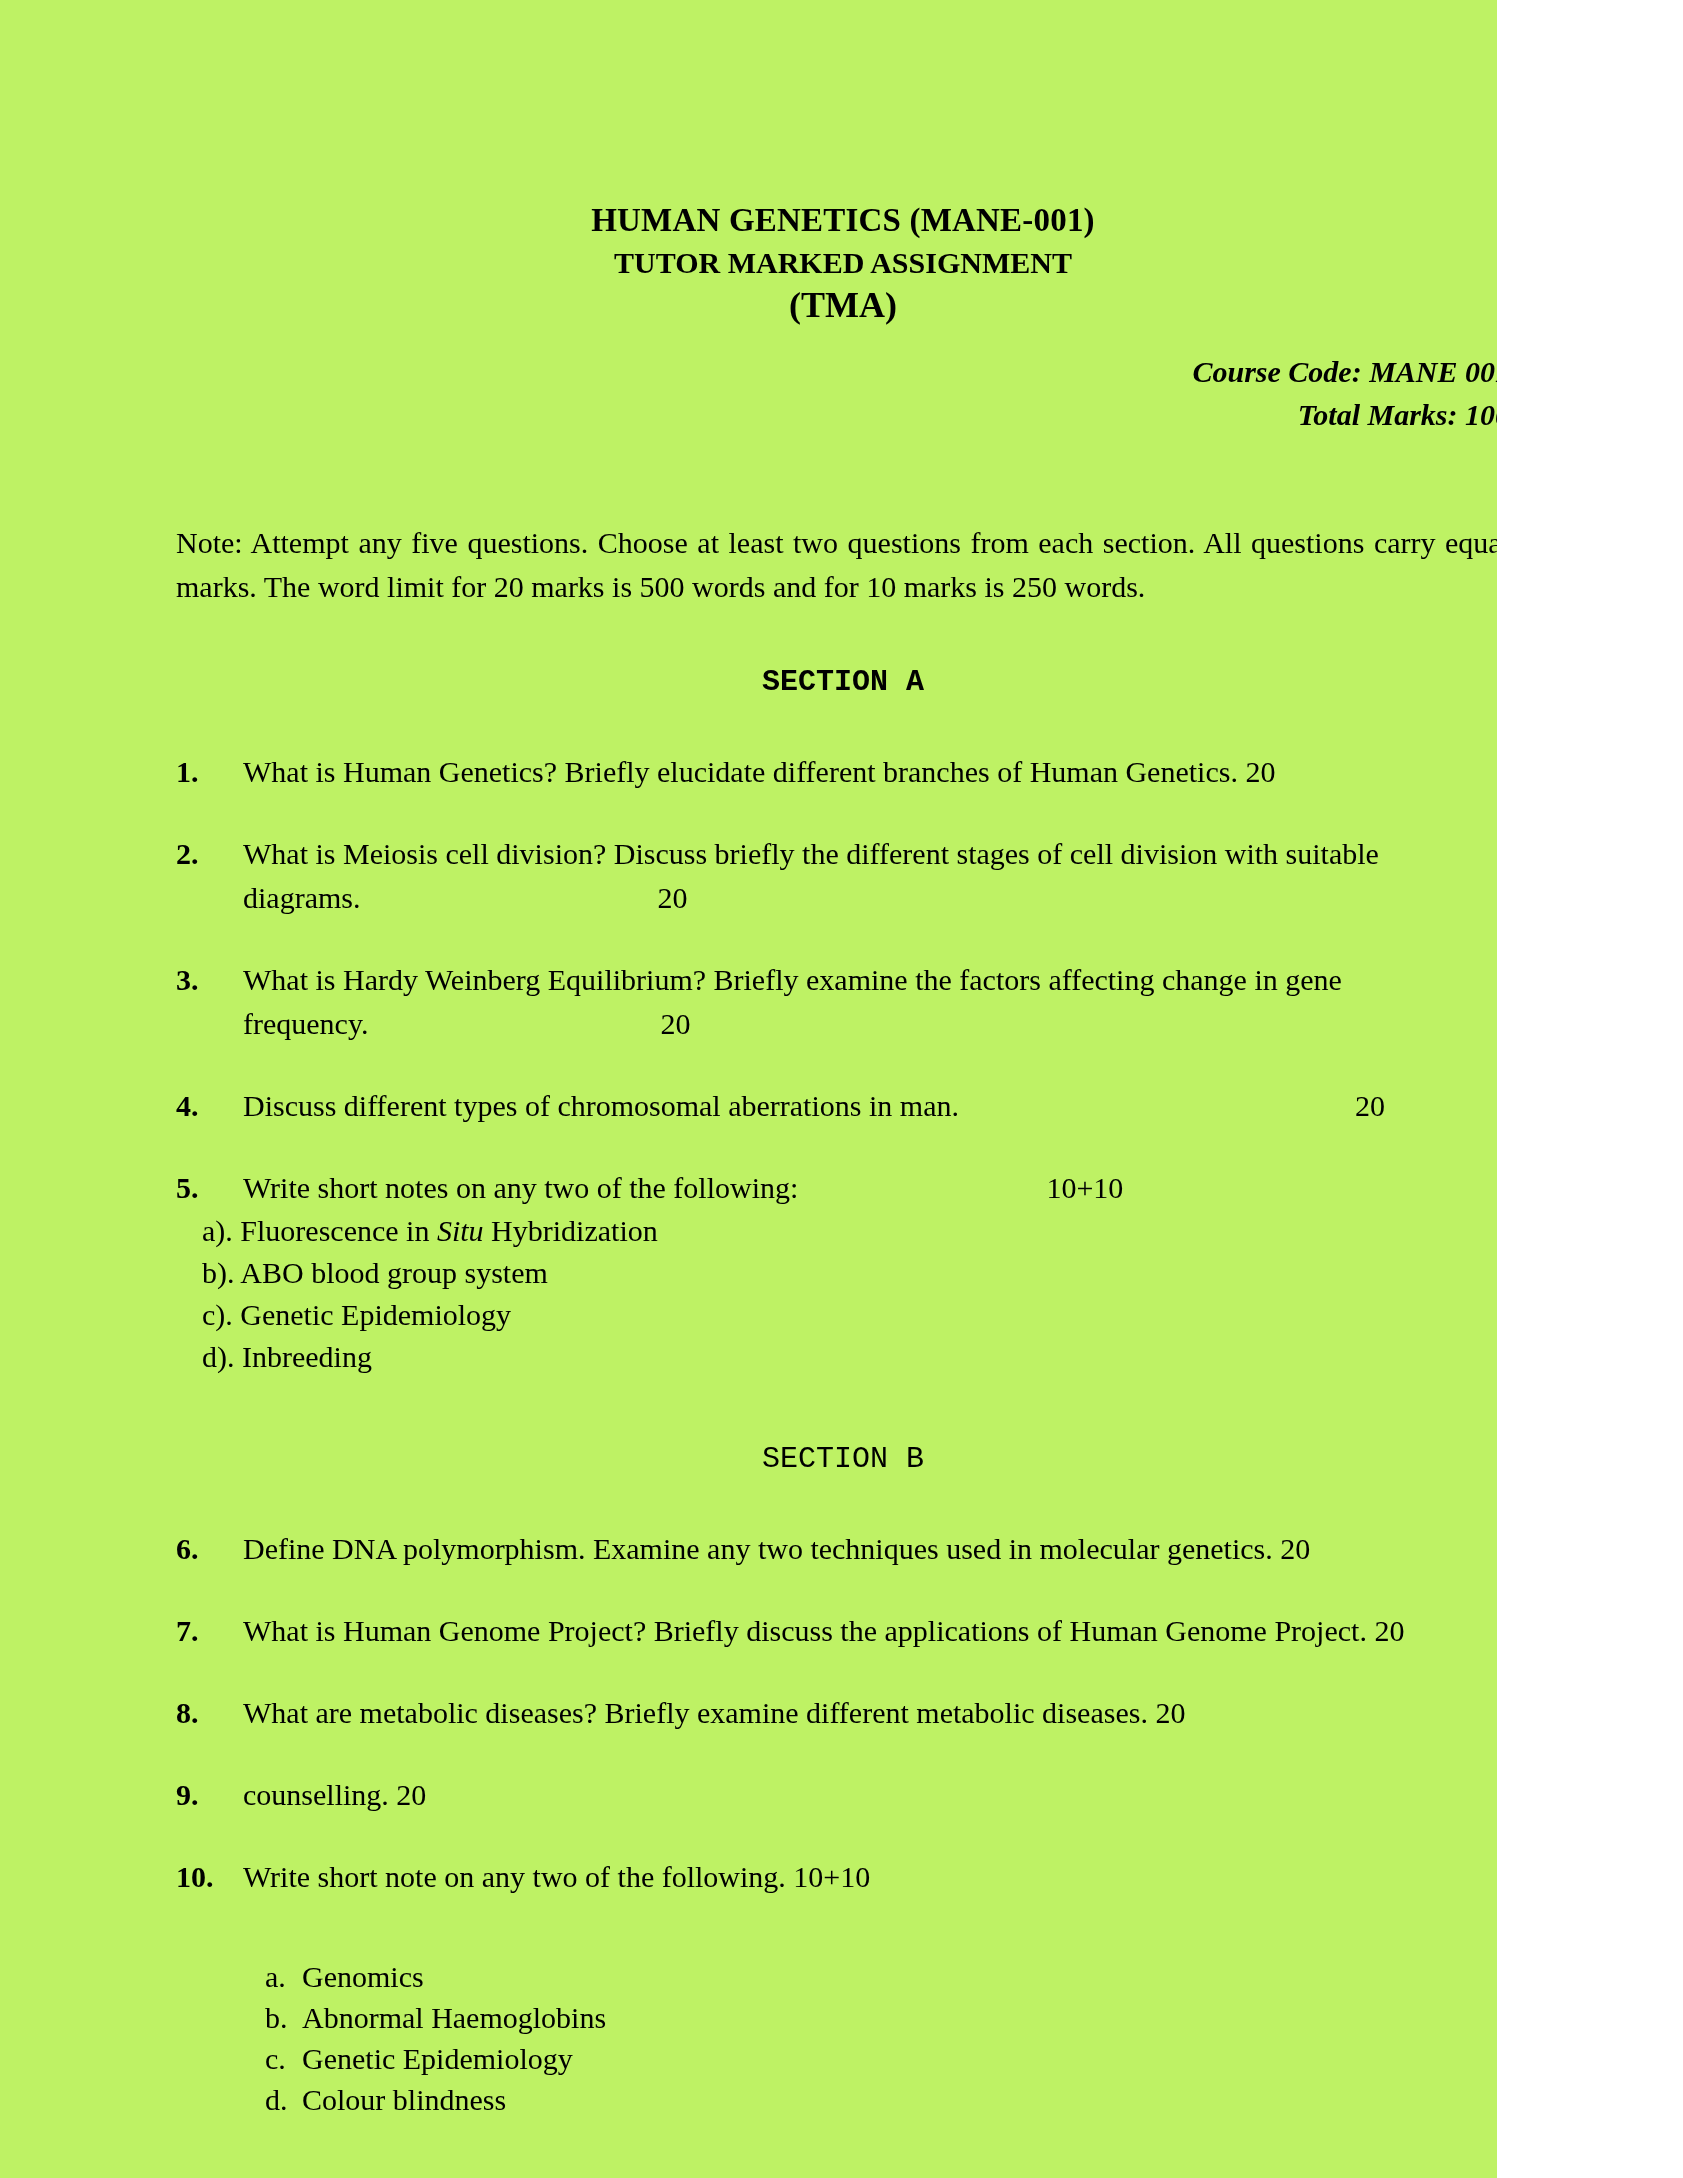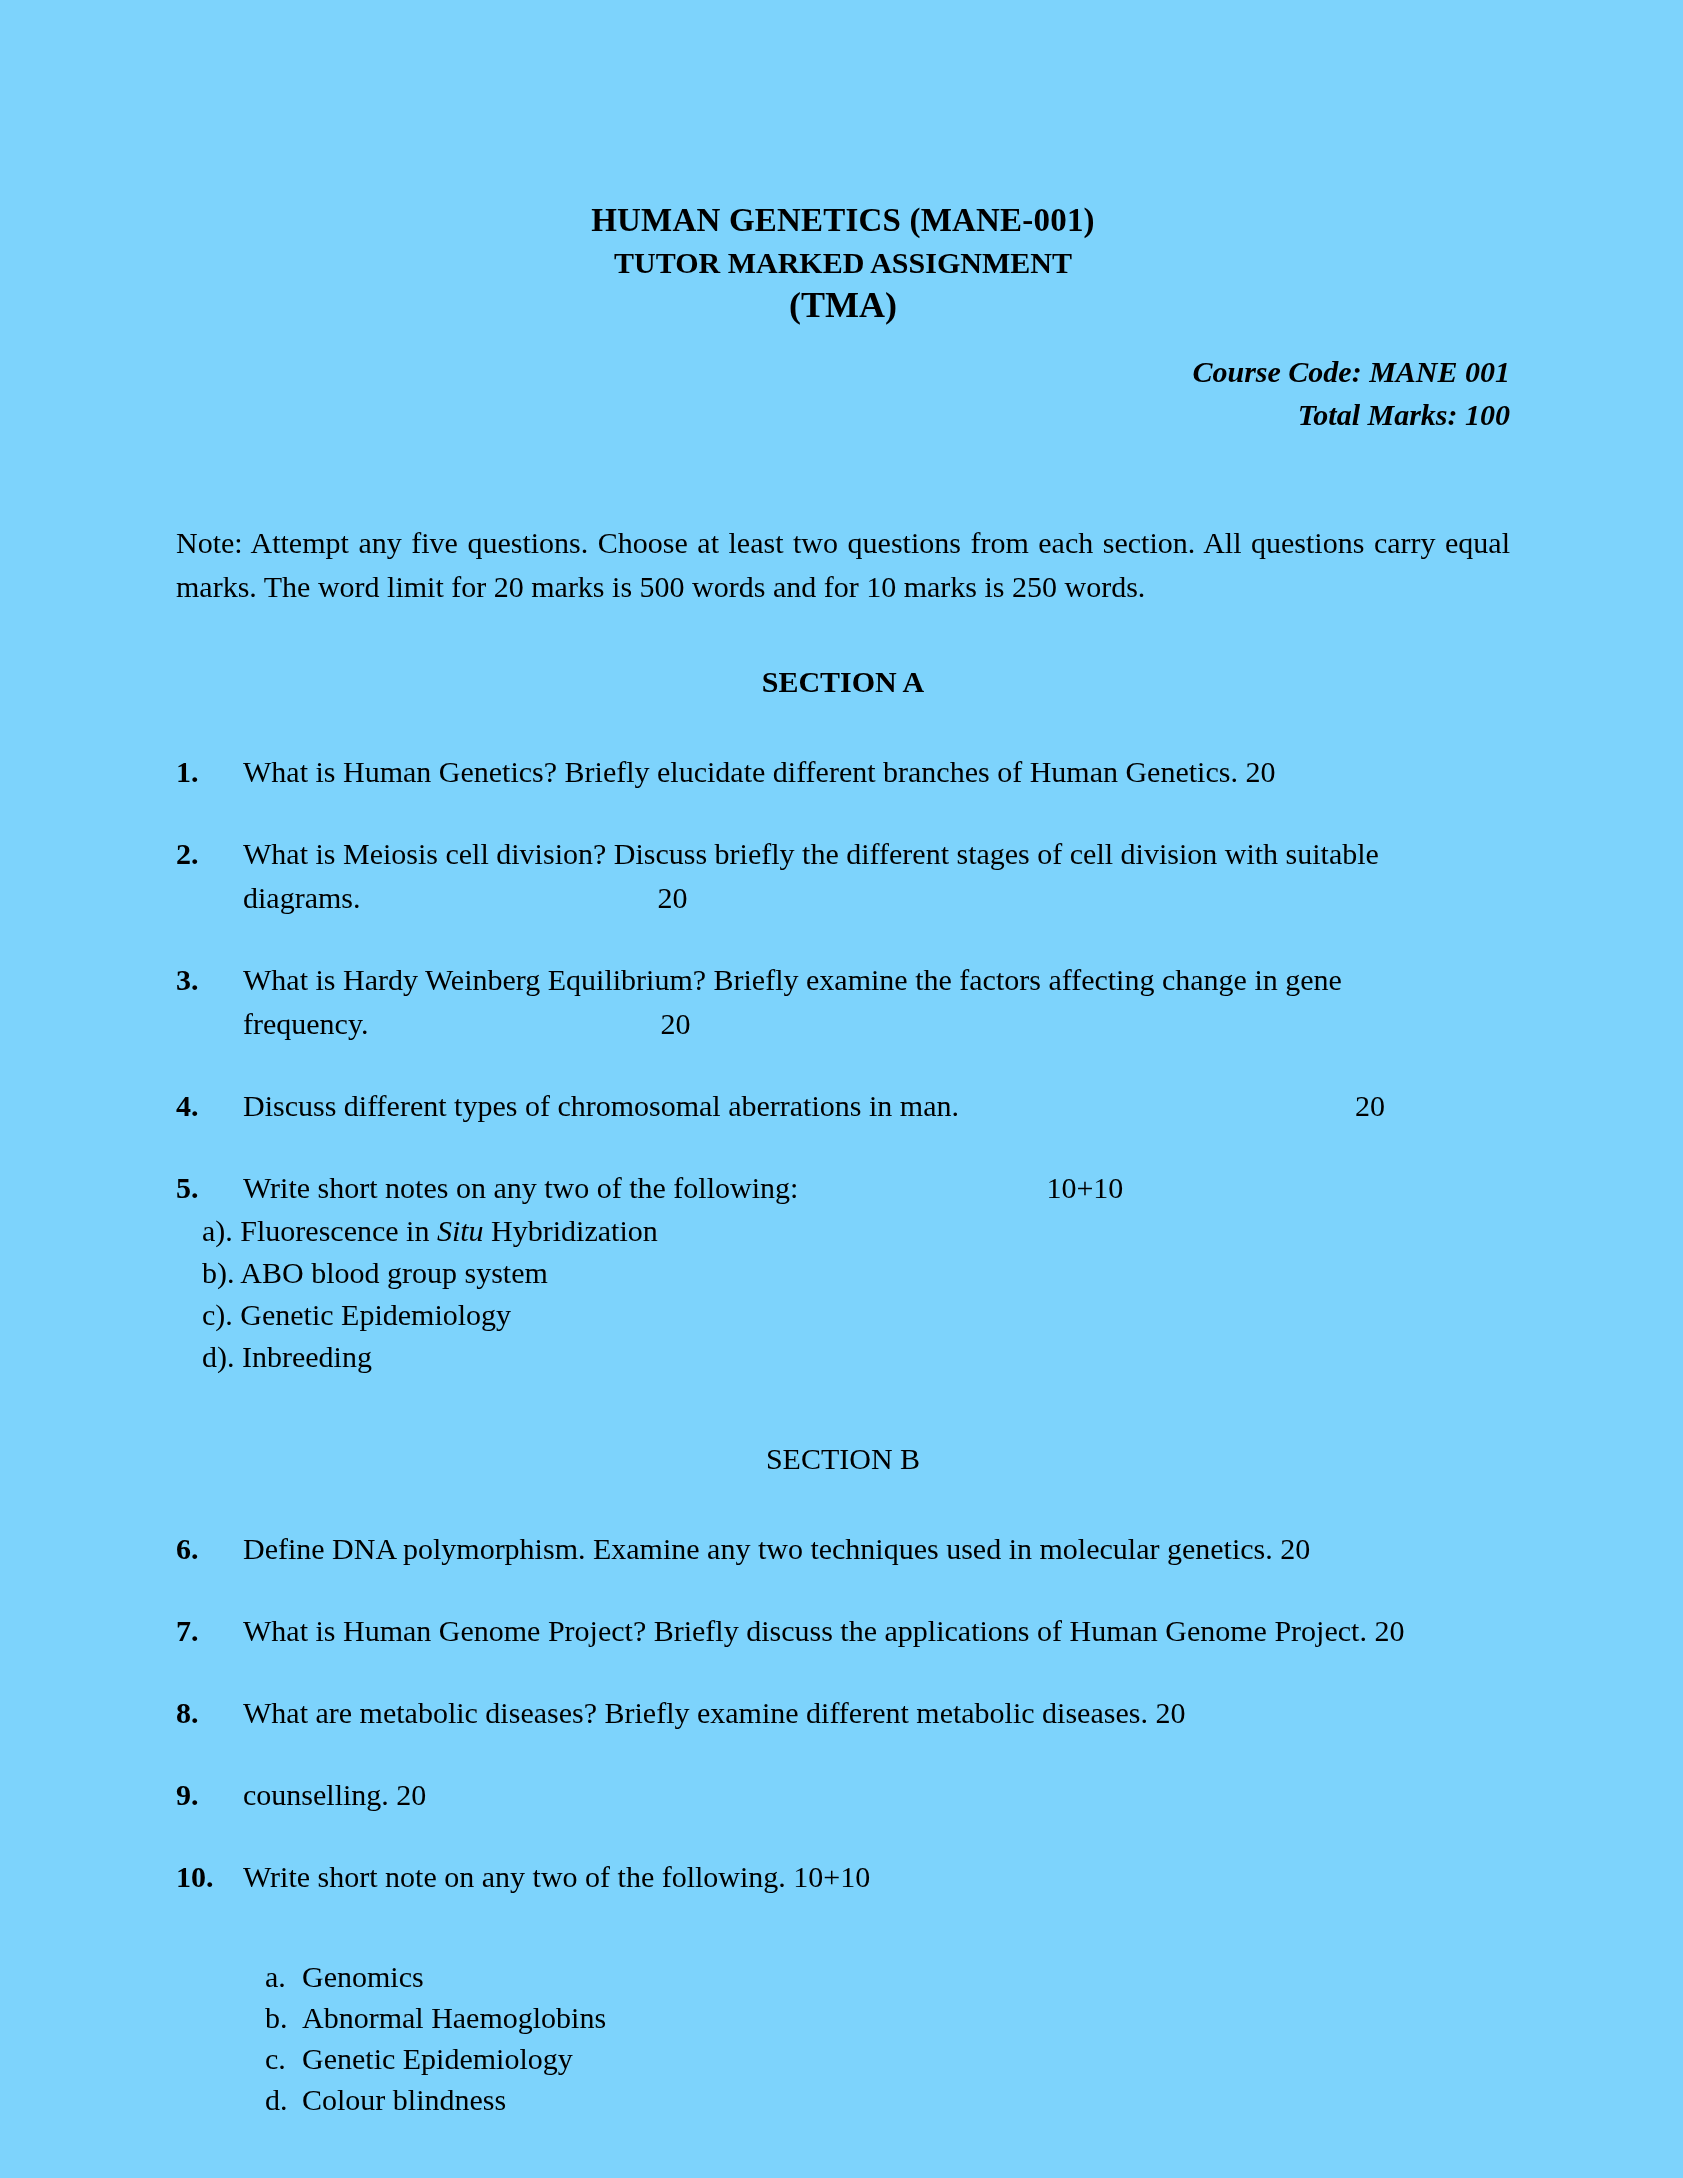--- a/index.html
+++ b/index.html
@@ -2,23 +2,23 @@
 <html><head>
 <meta charset="utf-8">
 <style>
   html, body {
     margin: 0;
     padding: 0;
     background: #ffffff;
   }
   .page {
     position: relative;
-    width: 1683px;
+    width: 1497px;
     height: 2178px;
-    background: #7dd3fc;
+    background: #bef264;
     font-family: "Liberation Serif", "DejaVu Serif", serif;
     color: #000000;
     box-sizing: border-box;
     overflow: hidden;
   }
   .inner {
     position: absolute;
     left: 176px;
     top: 198px;
     width: 1334px;
@@ -59,20 +59,21 @@
     line-height: 44px;
     text-align: justify;
     text-justify: inter-word;
   }
 
   
   .section-head {
     text-align: center;
     font-size: 30px;
     line-height: 40px;
+    font-family: Liberation Mono, monospace;
   }
   .section-head.bold { font-weight: bold; }
   .sec-a-wrap { margin-top: 53px; }
   .sec-b-wrap { margin-top: 61px; }
 
   
   .qlist {
     margin: 0;
     padding: 0;
     list-style: none;

